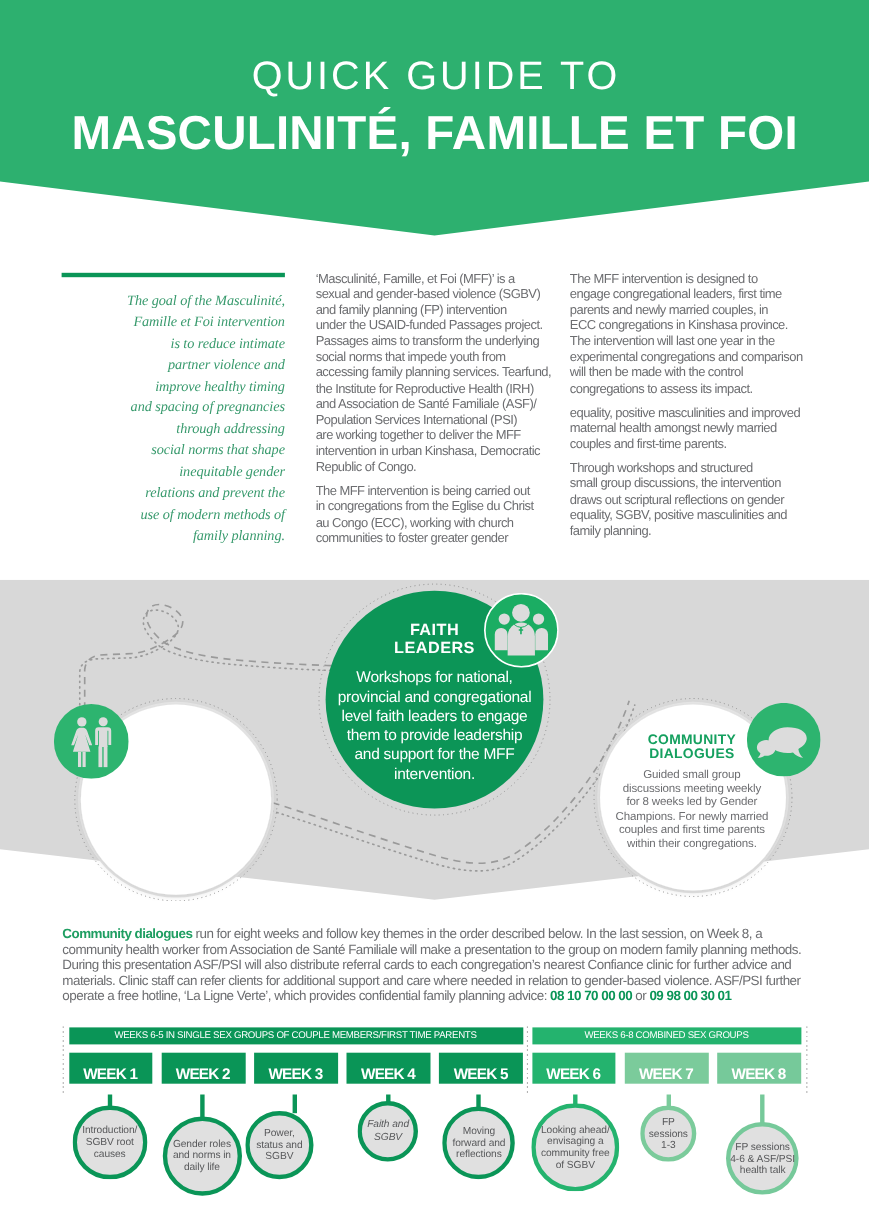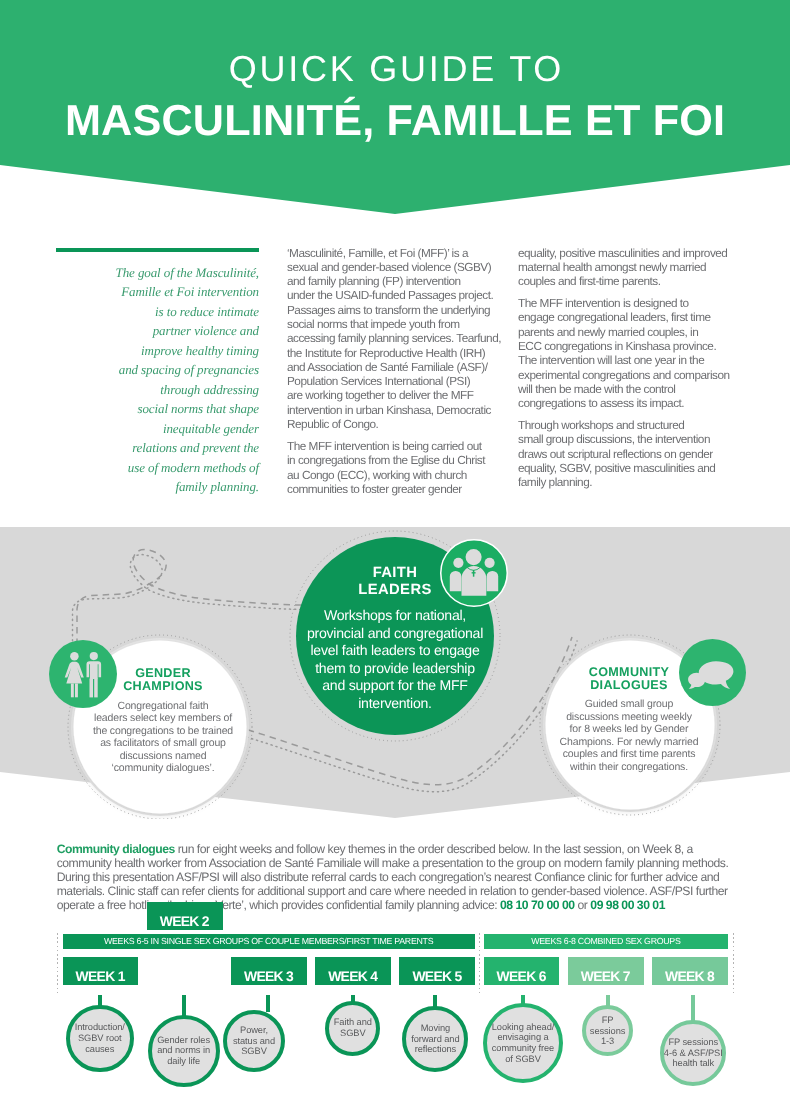--- a/index.html
+++ b/index.html
@@ -83,22 +83,22 @@
     <div class="hdr2">MASCULINITÉ, FAMILLE ET FOI</div>
   </div>
 
   <div class="rule"></div>
   <div class="pull">The goal of the Masculinité,<br>Famille et Foi intervention<br>is to reduce intimate<br>partner violence and<br>improve healthy timing<br>and spacing of pregnancies<br>through addressing<br>social norms that shape<br>inequitable gender<br>relations and prevent the<br>use of modern methods of<br>family planning.</div>
   <div class="col col1">
     <p>‘Masculinité, Famille, et Foi (MFF)’ is a<br>sexual and gender-based violence (SGBV)<br>and family planning (FP) intervention<br>under the USAID-funded Passages project.<br>Passages aims to transform the underlying<br>social norms that impede youth from<br>accessing family planning services. Tearfund,<br>the Institute for Reproductive Health (IRH)<br>and Association de Santé Familiale (ASF)/<br>Population Services International (PSI)<br>are working together to deliver the MFF<br>intervention in urban Kinshasa, Democratic<br>Republic of Congo.</p>
     <p>The MFF intervention is being carried out<br>in congregations from the Eglise du Christ<br>au Congo (ECC), working with church<br>communities to foster greater gender</p>
   </div>
   <div class="col col2">
+    <p>The MFF intervention is designed to<br>engage congregational leaders, first time<br>parents and newly married couples, in<br>ECC congregations in Kinshasa province.<br>The intervention will last one year in the<br>experimental congregations and comparison<br>will then be made with the control<br>congregations to assess its impact.</p>
     <p>equality, positive masculinities and improved<br>maternal health amongst newly married<br>couples and first-time parents.</p>
-    <p>The MFF intervention is designed to<br>engage congregational leaders, first time<br>parents and newly married couples, in<br>ECC congregations in Kinshasa province.<br>The intervention will last one year in the<br>experimental congregations and comparison<br>will then be made with the control<br>congregations to assess its impact.</p>
     <p>Through workshops and structured<br>small group discussions, the intervention<br>draws out scriptural reflections on gender<br>equality, SGBV, positive masculinities and<br>family planning.</p>
   </div>
 
   <svg class="band" viewBox="0 0 790 292">
     <polygon points="0,0 790,0 790,245 395,291 0,245" fill="#d8d8d8"></polygon>
   </svg>
 
   <svg class="diag" viewBox="0 0 790 292">
     <defs>
       <clipPath id="bandclip">
@@ -179,27 +179,20 @@
     </g>
   </svg>
 
   <div class="node n-faith">
     <div class="t">
       <div>FAITH</div>
       <div>LEADERS</div>
     </div>
     <div class="b">Workshops for national,<br>provincial and congregational<br>level faith leaders to engage<br>them to provide leadership<br>and support for the MFF<br>intervention.</div>
   </div>
-  <div class="node n-gender">
-    <div class="t">
-      <div>GENDER</div>
-      <div>CHAMPIONS</div>
-    </div>
-    <div class="b">Congregational faith<br>leaders select key members of<br>the congregations to be trained<br>as facilitators of small group<br>discussions named<br>‘community dialogues’.</div>
-  </div>
   <div class="node n-comm">
     <div class="t">
       <div>COMMUNITY</div>
       <div>DIALOGUES</div>
     </div>
     <div class="b">Guided small group<br>discussions meeting weekly<br>for 8 weeks led by Gender<br>Champions. For newly married<br>couples and first time parents<br>within their congregations.</div>
   </div>
 
   <div class="notes">
     <div class="nline"><b>Community dialogues</b><span> run for eight weeks and follow key themes in the order described below. In the last session, on Week 8, a</span></div>
@@ -214,32 +207,32 @@
     <div class="tl-dash" style="left:479.0px"></div>
     <div class="tl-dash" style="left:733.0px"></div>
     <div class="band-lbl" style="left:62.6px;top:934px;width:412.1px;background:#0a9557">WEEKS 6-5 IN SINGLE SEX GROUPS OF COUPLE MEMBERS/FIRST TIME PARENTS</div>
     <div class="band-lbl" style="left:483.9px;top:934px;width:244px;background:#24b36e">WEEKS 6-8 COMBINED SEX GROUPS</div>
     <div class="stem" style="left:97.65px;top:995.3px;height:11.2px;background:#0a9557"></div>
     <div class="wbox" style="left:62.6px;top:957px;background:#0a9557">WEEK 1</div>
     <div class="wcirc" style="left:66.0px;top:1004.5px;width:67.5px;height:67.5px;border:4.8px solid #0a9557;">
         <span>Introduction/<br>SGBV root<br>causes</span>
       </div>
     <div class="stem" style="left:181.55px;top:995.3px;height:21.3px;background:#0a9557"></div>
-    <div class="wbox" style="left:146.8px;top:902px;background:#0a9557">WEEK 2</div>
+    <div class="wbox" style="left:146.8px;top:957px;background:#0a9557">WEEK 2</div>
     <div class="wcirc" style="left:147.6px;top:1014.6px;width:72.0px;height:72.0px;border:4.8px solid #0a9557;">
         <span>Gender roles<br>and norms in<br>daily life</span>
       </div>
     <div class="stem" style="left:265.85px;top:995.3px;height:16.5px;background:#0a9557"></div>
     <div class="wbox" style="left:231.0px;top:957px;background:#0a9557">WEEK 3</div>
     <div class="wcirc" style="left:223px;top:1009.8px;width:62.0px;height:62.0px;border:4.8px solid #0a9557;">
         <span>Power,<br>status and<br>SGBV</span>
       </div>
     <div class="stem" style="left:350.75px;top:995.3px;height:7.2px;background:#0a9557"></div>
     <div class="wbox" style="left:315.2px;top:957px;background:#0a9557">WEEK 4</div>
-    <div class="wcirc" style="left:325.3px;top:1000.5px;width:55.0px;height:55.0px;border:4.8px solid #0a9557;">
+    <div class="wcirc" style="left:325.3px;top:1000.5px;width:55.0px;height:55.0px;border:4.8px solid #0a9557;font-style:italic;">
         <span>Faith and<br>SGBV</span>
       </div>
     <div class="stem" style="left:433.35px;top:995.3px;height:12.5px;background:#0a9557"></div>
     <div class="wbox" style="left:399.4px;top:957px;background:#0a9557">WEEK 5</div>
     <div class="wcirc" style="left:402.4px;top:1005.8px;width:66.0px;height:66.0px;border:4.8px solid #0a9557;">
         <span>Moving<br>forward and<br>reflections</span>
       </div>
     <div class="stem" style="left:520.95px;top:995.3px;height:9.7px;background:#24b36e"></div>
     <div class="wbox" style="left:483.6px;top:957px;background:#24b36e">WEEK 6</div>
     <div class="wcirc" style="left:483.0px;top:1003.0px;width:80.0px;height:80.0px;border:4.8px solid #24b36e;align-items:center;">

